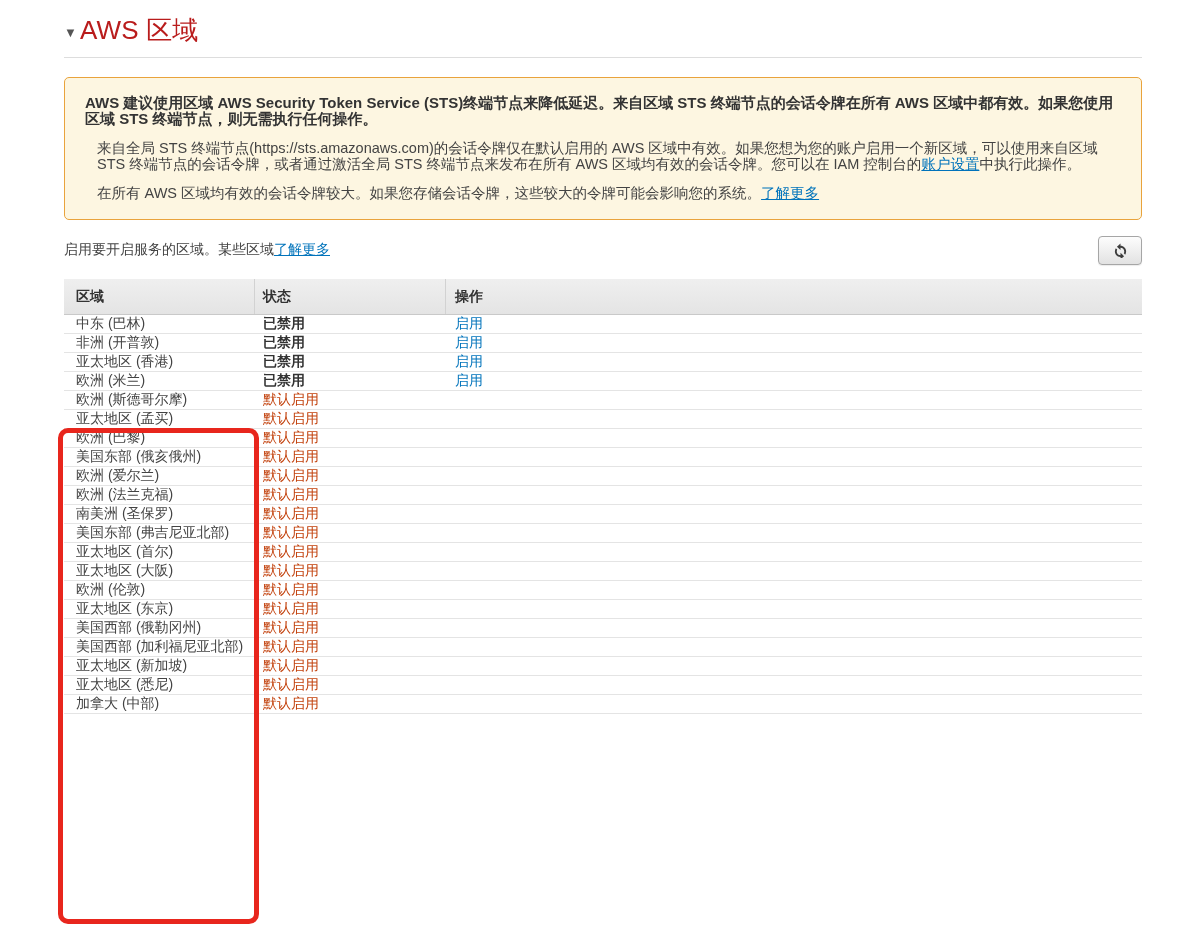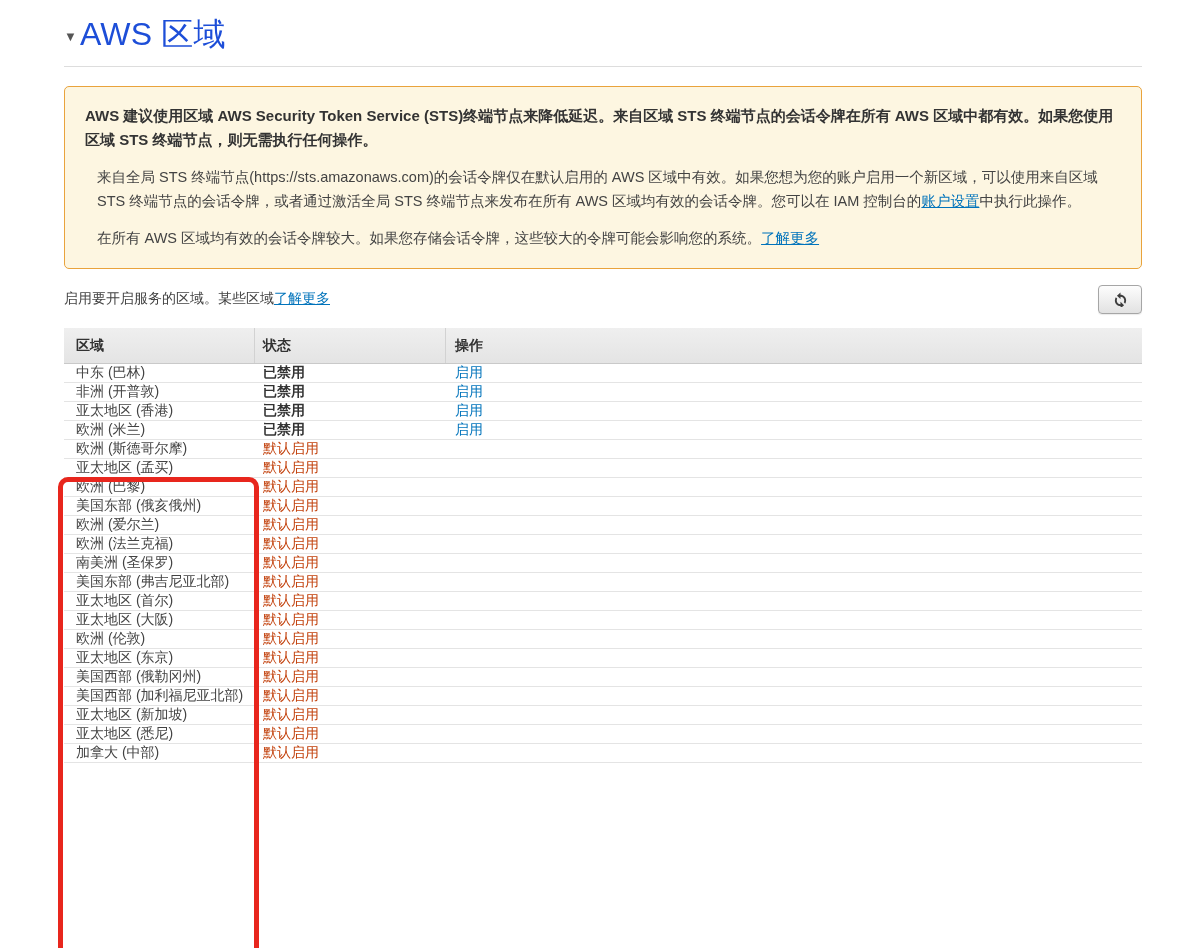--- a/index.html
+++ b/index.html
@@ -7,26 +7,26 @@
   body {
     width:1200px; height:948px;
     font-family:"Liberation Sans","DejaVu Sans",sans-serif;
     color:#444; font-size:14px; position:relative; overflow:hidden;
   }
   .content { position:absolute; left:64px; top:0; width:1078px; }
 
   
   .title-row { padding-top:13px; padding-bottom:9px; border-bottom:1px solid #ddd; display:flex; align-items:center; }
   .collapse-caret { font-size:13px; color:#555; margin-right:3px; margin-top:3px; }
-  .page-title { font-size:32px; color:#1d4ed8; letter-spacing:0.2px; }
+  .page-title { font-size:26px; color:#b91c1c; letter-spacing:0.2px; }
 
   
   .notice {
     margin-top:19px; border:1px solid #e9a33c; border-radius:5px;
-    background:#fdf6e1; padding:17px 20px 18px 20px; line-height:24px;
+    background:#fdf6e1; padding:17px 20px 18px 20px; line-height:16px;
   }
   .notice p { margin:0; }
   .notice .p1 { font-weight:bold; color:#333; font-size:15px; }
   .notice .p2, .notice .p3 { margin-top:13px; color:#434343; font-size:14.5px;margin-left:12px; }
   a.inline-link { color:#0073bb; text-decoration:underline; cursor:pointer; }
 
   
   .subheader { margin-top:14px; display:flex; align-items:center; justify-content:space-between; height:32px; }
   .subheader-text { color:#434343; font-size:14px; }
   .refresh-btn {

